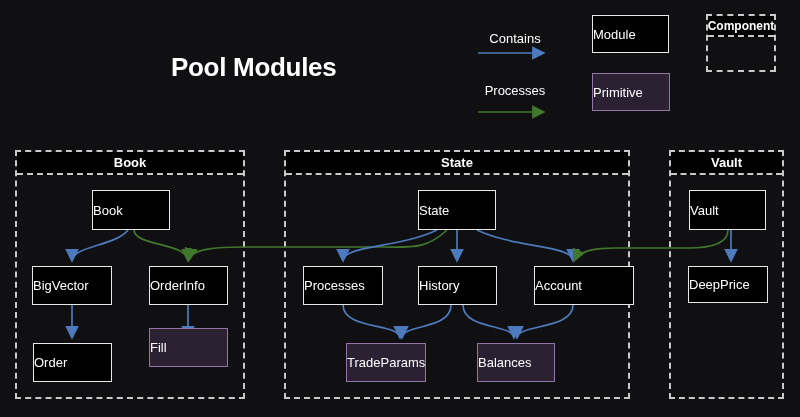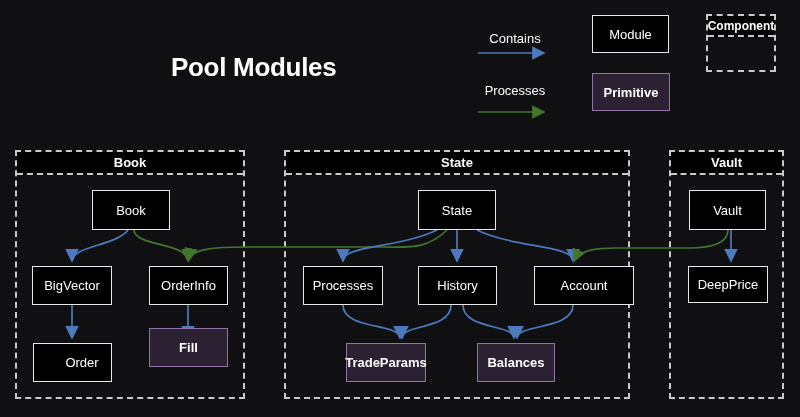--- a/index.html
+++ b/index.html
@@ -37,33 +37,31 @@
     font-size: 13px;
     z-index: 4;
   }
   #legend-contains-label { left: 476px; top: 31px; }
   #legend-processes-label { left: 476px; top: 83px; }
   .node {
     position: absolute;
     box-sizing: border-box;
     display: flex;
     align-items: center;
-    justify-content: center;
     font-size: 13px;
     text-align: center;
     z-index: 3;
   }
   .node.module {
     background: var(--node-bg);
     border: 1.5px solid var(--node-border);
   }
   .node.primitive {
     background: var(--primitive-bg);
     border: 1.5px solid var(--primitive-border);
-    font-weight: bold;
   }
   .legend-module-box { left: 592px; top: 15px; width: 77px; height: 38px; }
   .legend-primitive-box { left: 592px; top: 73px; width: 78px; height: 38px; }
   .component-box {
     position: absolute;
     left: 706px; top: 14px; width: 70px; height: 58px;
     border: 2px dashed var(--container-border);
     box-sizing: border-box;
     z-index: 3;
   }
@@ -164,21 +162,21 @@
 <div id="nodes-layer">
     <div class="node module" style="left: 92px; top: 190px; width: 78px; height: 40px;">
       <span>Book</span>
     </div>
     <div class="node module" style="left: 32px; top: 266px; width: 80px; height: 39px;">
       <span>BigVector</span>
     </div>
     <div class="node module" style="left: 149px; top: 266px; width: 79px; height: 39px;">
       <span>OrderInfo</span>
     </div>
-    <div class="node module" style="left: 33px; top: 343px; width: 79px; height: 39px; padding-left: 19px;">
+    <div class="node module" style="left: 33px; top: 343px; width: 79px; height: 39px;">
       <span>Order</span>
     </div>
     <div class="node primitive" style="left: 149px; top: 328px; width: 79px; height: 39px;">
       <span>Fill</span>
     </div>
     <div class="node module" style="left: 418px; top: 190px; width: 78px; height: 40px;">
       <span>State</span>
     </div>
     <div class="node module" style="left: 303px; top: 266px; width: 80px; height: 39px;">
       <span>Processes</span>

